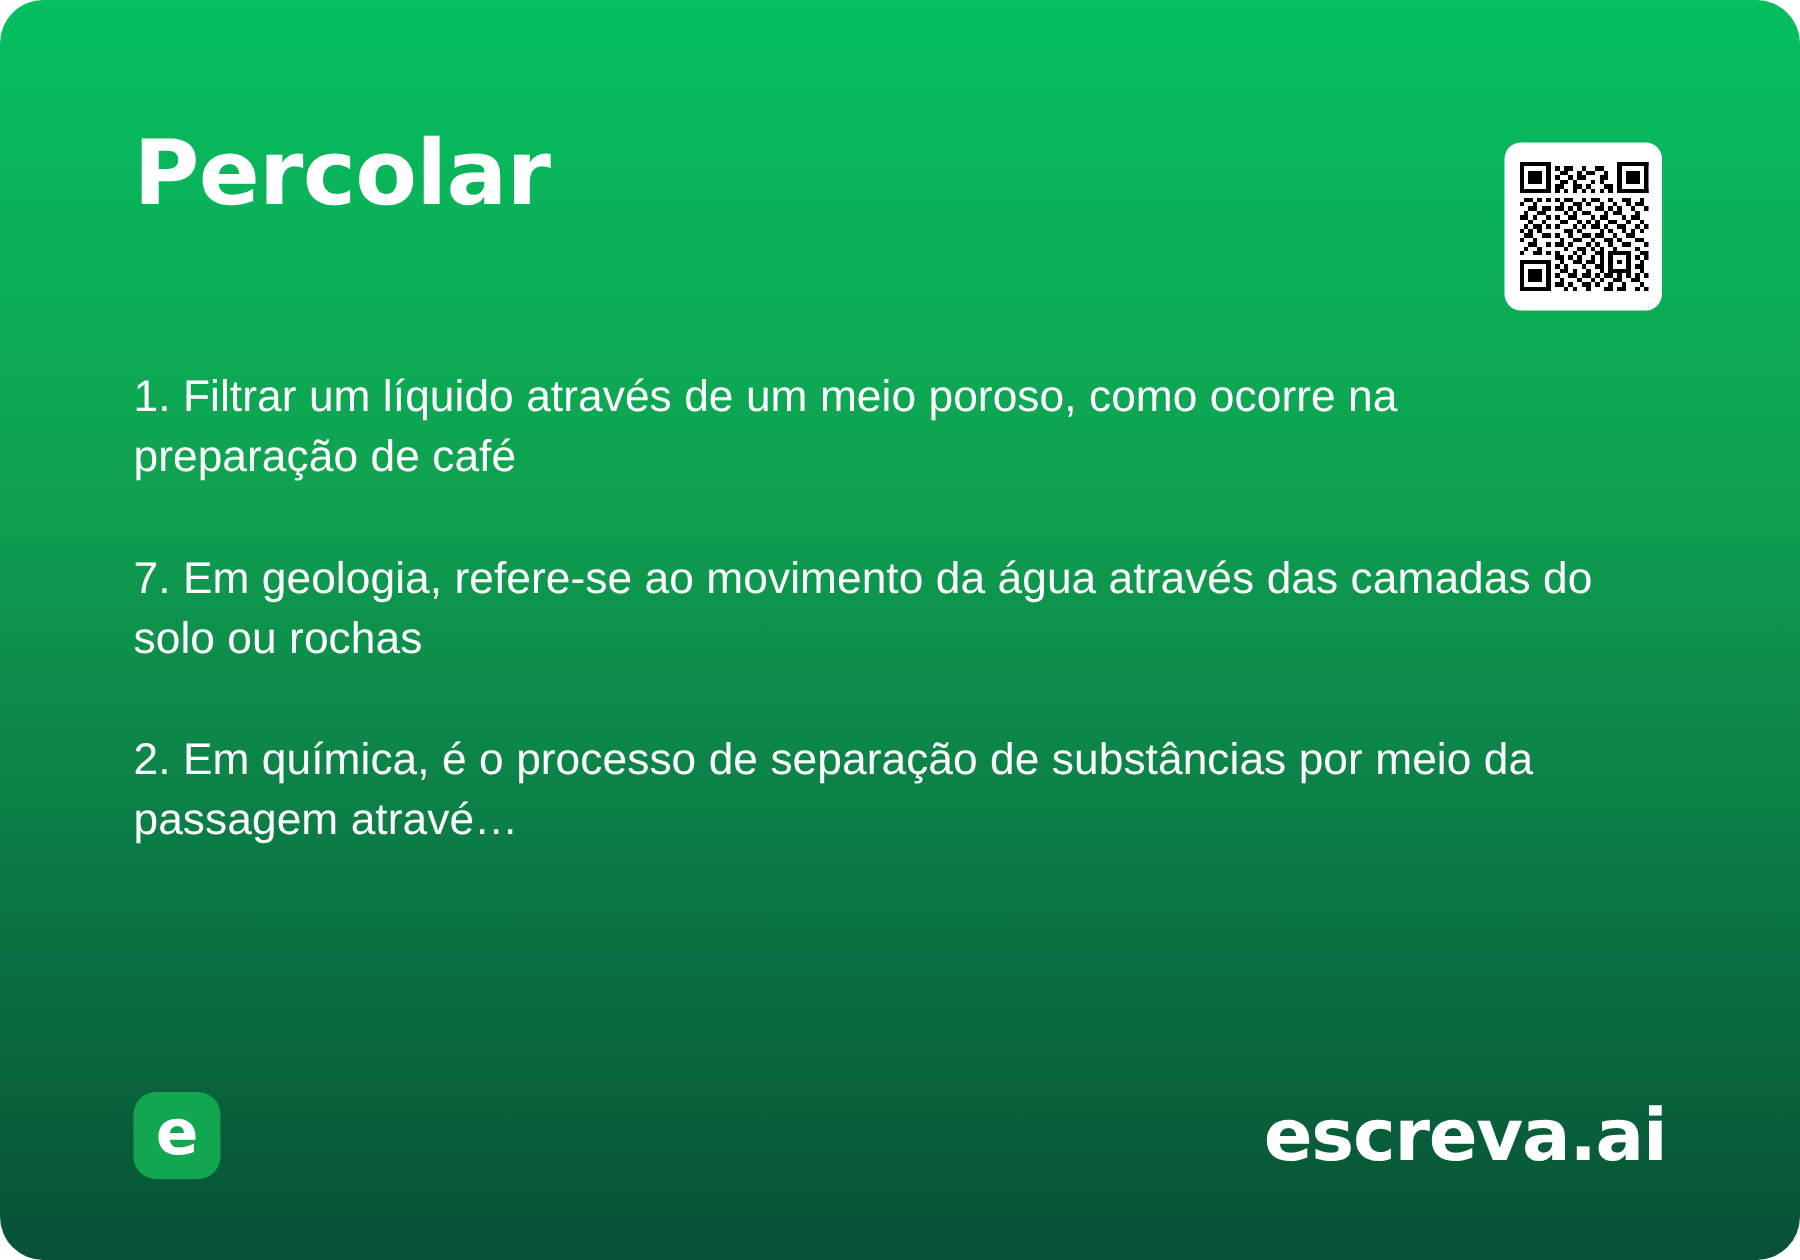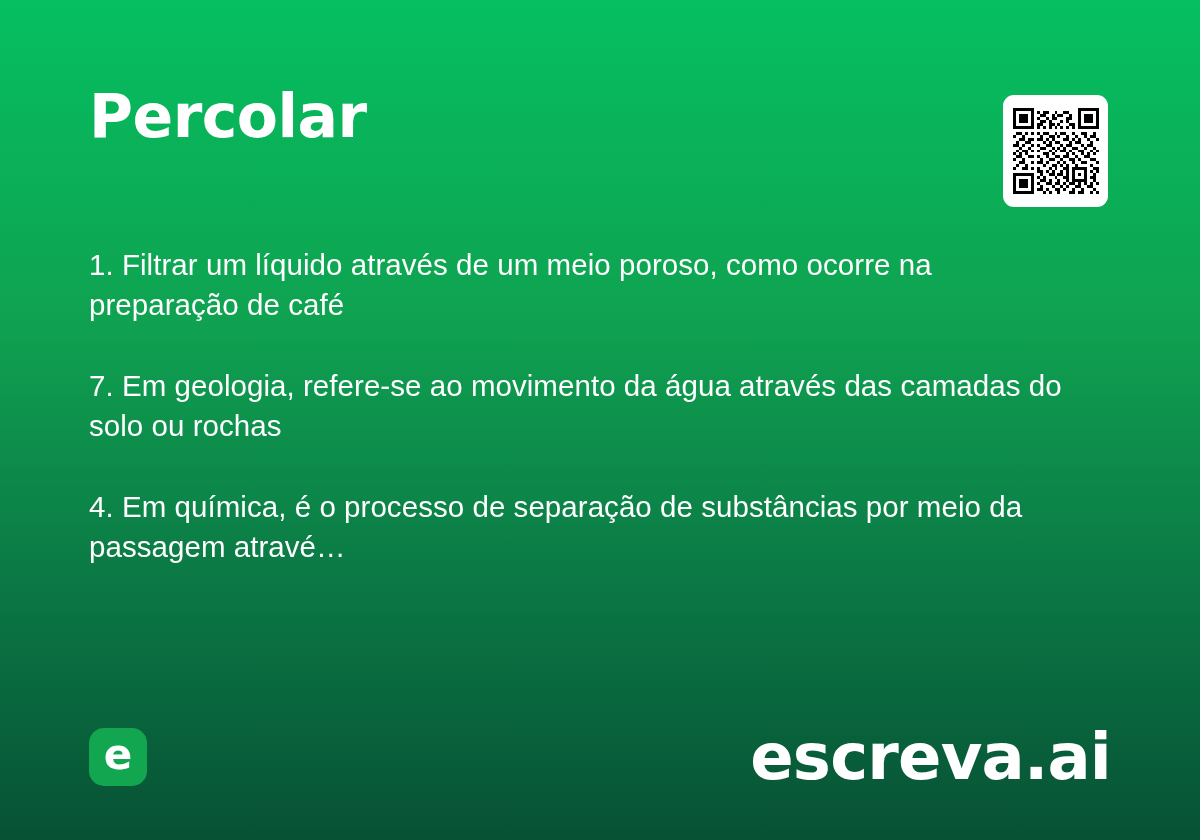--- a/index.html
+++ b/index.html
@@ -10,20 +10,21 @@
   }
 
   .card {
     position: relative;
     width: 1200px;
     height: 840px;
     overflow: hidden;
     background: linear-gradient(180deg, #05BF60 0%, #0FA251 38%, #0B7A45 68%, #075135 100%);
     font-family: "Liberation Sans", "DejaVu Sans", sans-serif;
     box-sizing: border-box;
+    border-radius: 29px;
   }
 
   
   .header {
     position: absolute;
     left: 89px;
     top: 86px;
     right: 89px;
   }
 
@@ -119,21 +120,21 @@
     font-size: 42px;
     line-height: 1;
     font-weight: 700;
     font-family: "DejaVu Sans", "Liberation Sans", sans-serif;
     position: relative;
     top: -2px;
   }
 
   .brand {
     color: #ffffff;
-    font-size: 64px;
+    font-size: 48px;
     line-height: 1;
     font-weight: 700;
     letter-spacing: -0.8px;
     font-family: "DejaVu Sans", "Liberation Sans", sans-serif;
   }
 </style>
 </head>
 <body>
 
 <div class="card">
@@ -369,21 +370,21 @@
         <rect x="22" y="28" width="2" height="1"></rect>
           <rect x="26" y="28" width="1" height="1"></rect>
         <rect x="28" y="28" width="1" height="1"></rect>
       </g>
     </svg>
   </div>
 
   <div class="definitions">
     <p class="definition">1. Filtrar um líquido através de um meio poroso, como ocorre na preparação de café</p>
     <p class="definition">7. Em geologia, refere-se ao movimento da água através das camadas do solo ou rochas</p>
-    <p class="definition">4. Em química, é o processo de separação de substâncias por meio da passagem atravé…</p>
+    <p class="definition">2. Em química, é o processo de separação de substâncias por meio da passagem atravé…</p>
   </div>
 
   <div class="footer">
     <div class="logo-mark">
       <span>e</span>
     </div>
     <div class="brand">escreva.ai</div>
   </div>
 
 </div>

